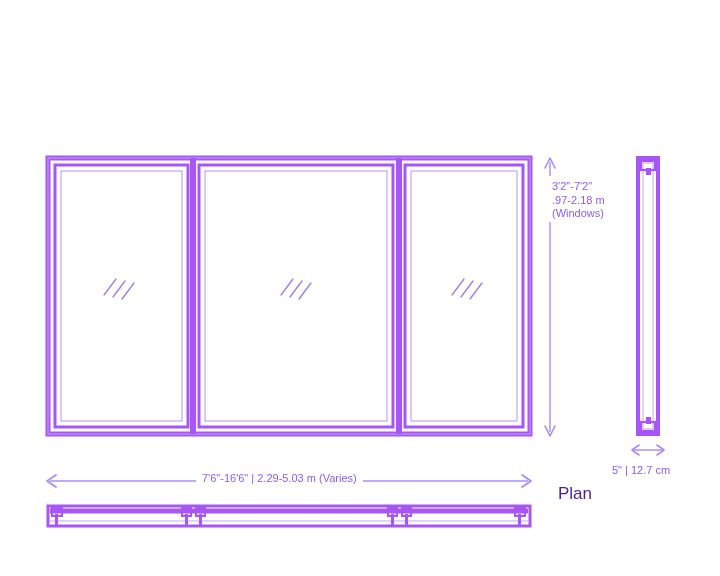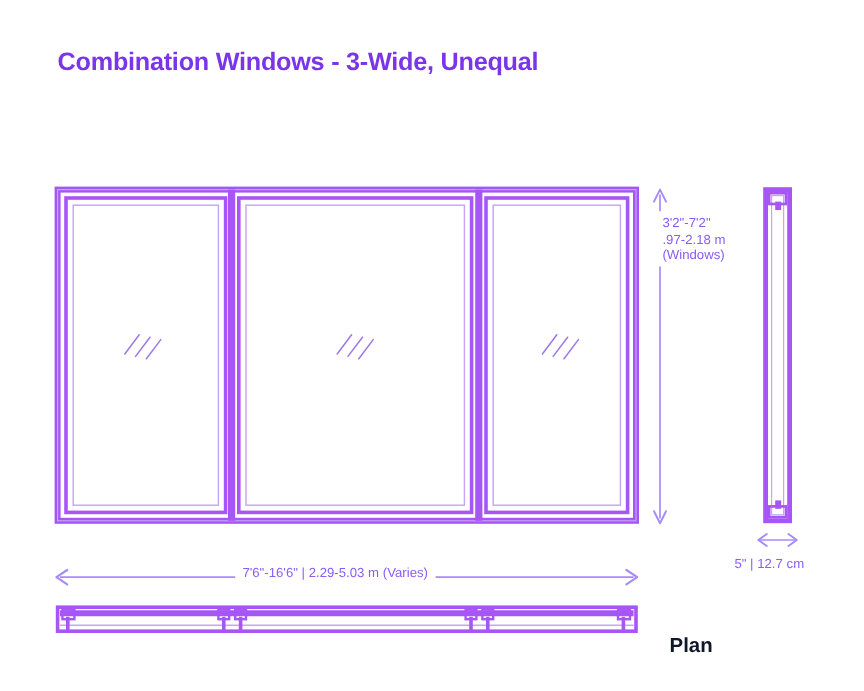--- a/index.html
+++ b/index.html
@@ -79,33 +79,32 @@
     padding: 0 6px;
     font-size: 11px;
   }
   #depth-dim-label {
     left: 612px;
     top: 464px;
     font-size: 11px;
   }
   #plan-label {
     left: 558px;
-    top: 531px;
-    color: #0f172a;
+    top: 487px;
+    color: #4c1d95;
     font-size: 17px;
-    font-weight: bold;
+    font-weight: normal;
   }
 </style>
 </head>
 <body>
 
 <div id="stage">
 
   <div id="title-block">
-    <div class="subject">Combination Windows - 3-Wide, Unequal</div>
   </div>
 
   <svg id="drawing" viewBox="0 0 720 576">
 
     <defs>
       <g id="glass-hatch">
         <line x1="0" y1="16" x2="12" y2="0" stroke="#9f7aea" stroke-width="1.3" stroke-linecap="round"></line>
         <line x1="9" y1="18" x2="21" y2="2" stroke="#9f7aea" stroke-width="1.3" stroke-linecap="round"></line>
         <line x1="18" y1="20" x2="30" y2="4" stroke="#9f7aea" stroke-width="1.3" stroke-linecap="round"></line>
       </g>

